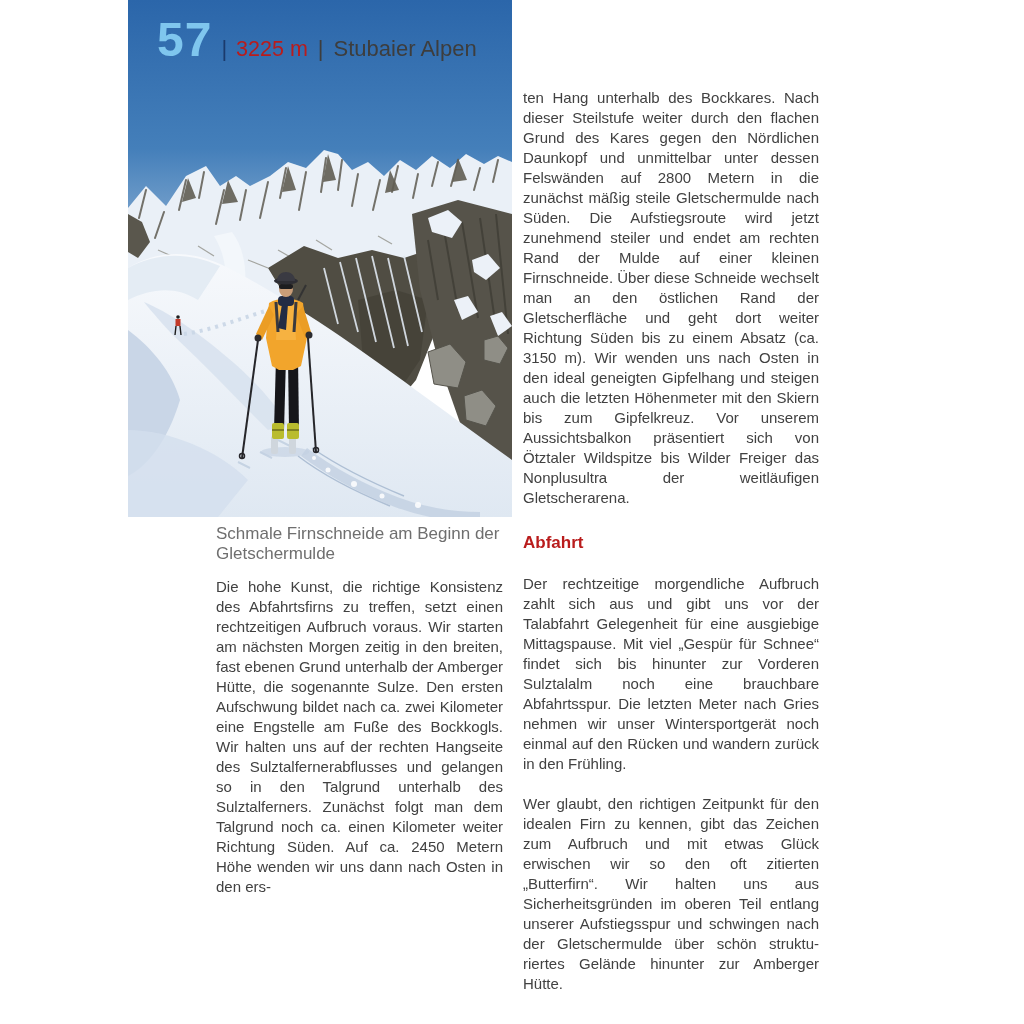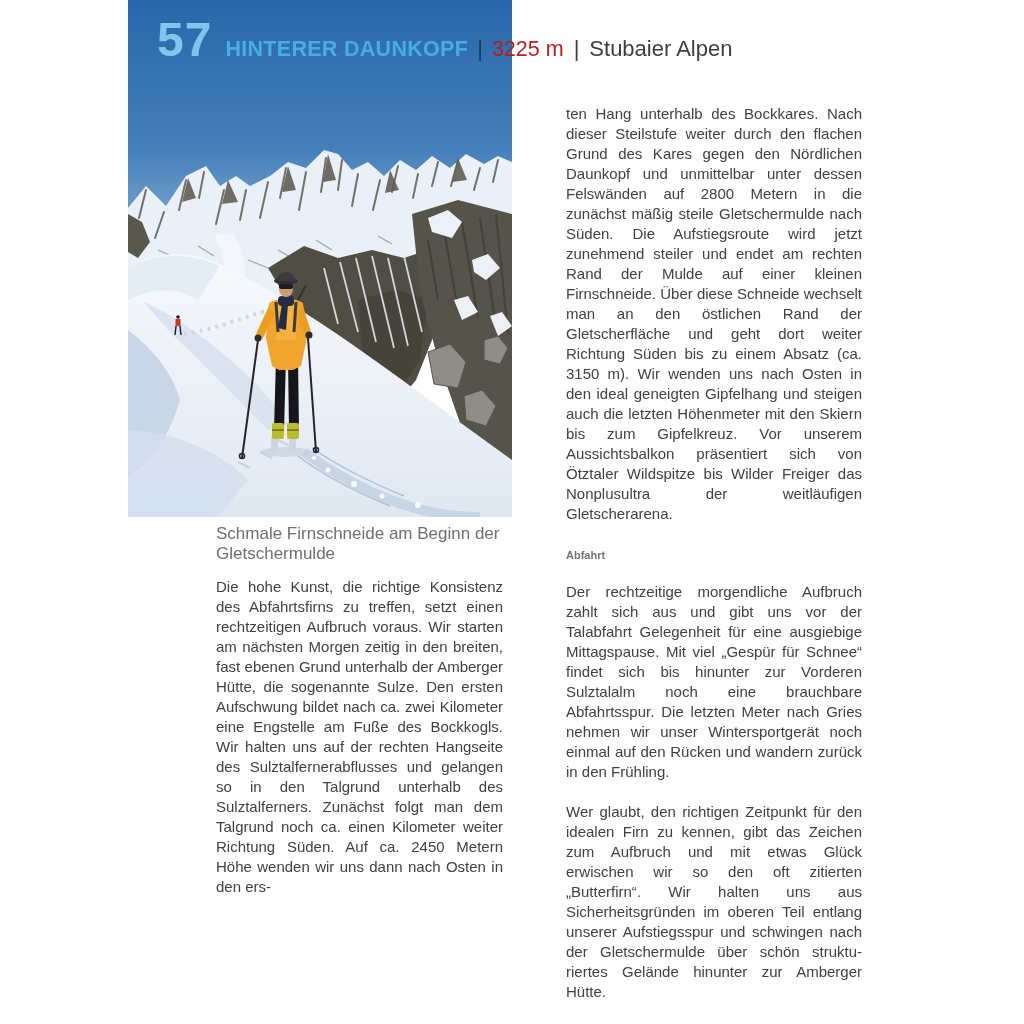--- a/index.html
+++ b/index.html
@@ -19,27 +19,27 @@
   .h-sep1  { font-size:22px; color:#1b3a6c; margin:0 9px; }
   .h-elev  { font-size:21.5px; color:#b91c1c; }
   .h-sep2  { font-size:22px; color:#3d3d3d; margin:0 10px; }
   .h-region{ font-size:22px; color:#3d3d3d; }
 
   .caption {
     position:absolute; left:216px; top:524px; width:296px;
     font-size:17px; color:#6f6f6f;
   }
   .col-left  { position:absolute; left:216px; top:577px; width:287px; }
-  .col-right { position:absolute; left:523px; top:104px;  width:296px;margin-left:43px; }
+  .col-right { position:absolute; left:523px; top:88px;  width:296px; }
   p.body {
     margin:0 0 20px; font-size:15px; line-height:20px; color:#414141;
     text-align:justify; hyphens:manual; -webkit-hyphens:manual;
   }
   .section-heading {
-    margin:25px 0 21px; font-size:11px; font-weight:bold; color:#737373;
+    margin:25px 0 21px; font-size:17px; font-weight:bold; color:#b91c1c;
   }
   .page-num {
     position:absolute; left:178px; top:1034px; font-size:15px; color:#5a5a5a;
   }
 </style>
 </head>
 <body>
 
 <div class="page">
 
@@ -197,21 +197,20 @@
         <ellipse cx="158" cy="281" rx="12" ry="3.5" fill="#2e2e34"></ellipse>
         <path d="M149,281 C149,269 167,269 167,281 Z" fill="#3a3a42"></path>
         <circle cx="130" cy="338" r="3.5" fill="#2c2c30"></circle>
         <circle cx="181" cy="335" r="3.5" fill="#2c2c30"></circle>
       </g>
     </svg>
   </div>
 
   <div class="header-row">
     <span class="h-num">57</span>
-    <span class="h-title">HINTERER DAUNKOPF</span>
     <span class="h-sep1">|</span>
     <span class="h-elev">3225 m</span>
     <span class="h-sep2">|</span>
     <span class="h-region">Stubaier Alpen</span>
   </div>
 
   <div class="caption">Schmale Firnschneide am Beginn der Gletschermulde</div>
 
   <div class="col-left">
     <p class="body">Die hohe Kunst, die richtige Konsistenz des Abfahrtsfirns zu treffen, setzt einen rechtzei­tigen Aufbruch voraus. Wir starten am nächs­ten Morgen zeitig in den breiten, fast ebenen Grund unterhalb der Amberger Hütte, die so­genannte Sulze. Den ersten Aufschwung bil­det nach ca. zwei Kilometer eine Engstelle am Fuße des Bockkogls. Wir halten uns auf der rechten Hangseite des Sulztalfernerabflusses und gelangen so in den Talgrund unterhalb des Sulztalferners. Zunächst folgt man dem Talgrund noch ca. einen Kilometer weiter Richtung Süden. Auf ca. 2450 Metern Höhe wenden wir uns dann nach Osten in den ers-</p>

